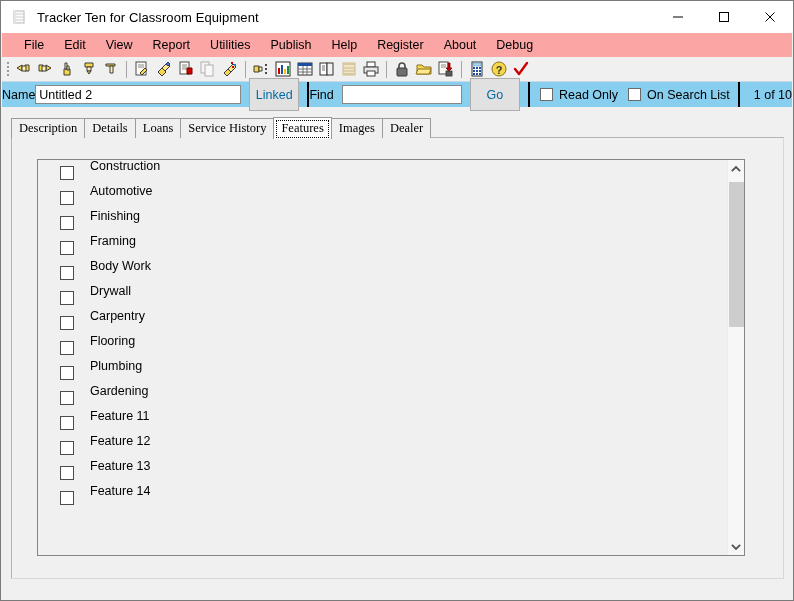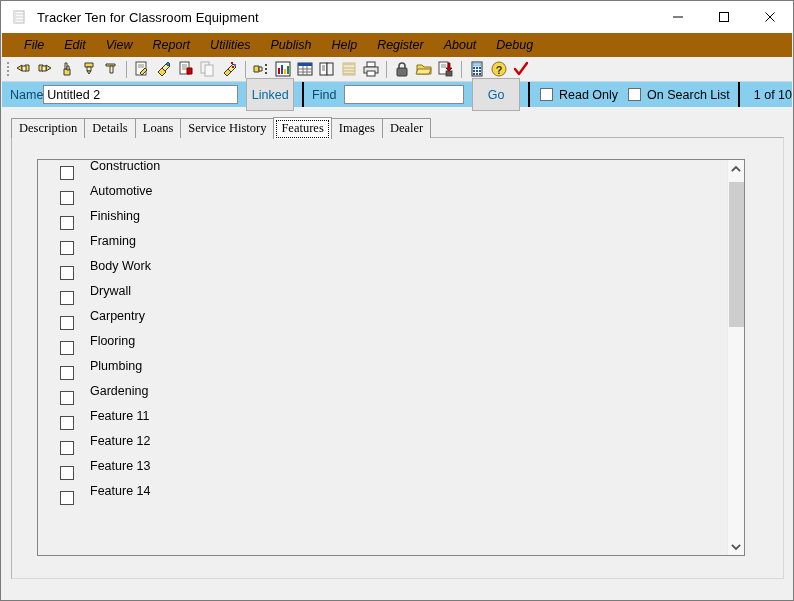--- a/index.html
+++ b/index.html
@@ -66,26 +66,25 @@
     background: #ffffff;
   }
   .win-btn svg { display:block; }
 
   
   #menu-bar {
     position: absolute;
     left: 1px; top: 32px;
     width: 790px;
     height: 24px;
-    background: #a16207;
+    background: #fca5a5;
     display: flex;
     align-items: center;
     padding-left: 12px;
     box-sizing: border-box;
-    font-style: italic;
   }
   .menu-item {
     font-size: 12.5px;
     color: #000;
     padding: 3px 10px;
     white-space: nowrap;
     line-height: 15px;
   }
 
   
@@ -132,22 +131,22 @@
     left: 1px; top: 81px;
     width: 790px;
     height: 25px;
     background: #87ceef;
     display: flex;
     align-items: center;
     box-sizing: border-box;
   }
   .rb-label {
     font-size: 12.5px;
-    color: #0c4a6e;
-    margin-left: 8px;
+    color: #000000;
+    margin-left: 0;
     white-space: nowrap;
   }
   #name-input {
     width: 225px;
     height: 19px;
     background: #ffffff;
     border: 1px solid #888888;
     box-sizing: border-box;
     font-family: "Liberation Sans", sans-serif;
     font-size: 12.5px;

